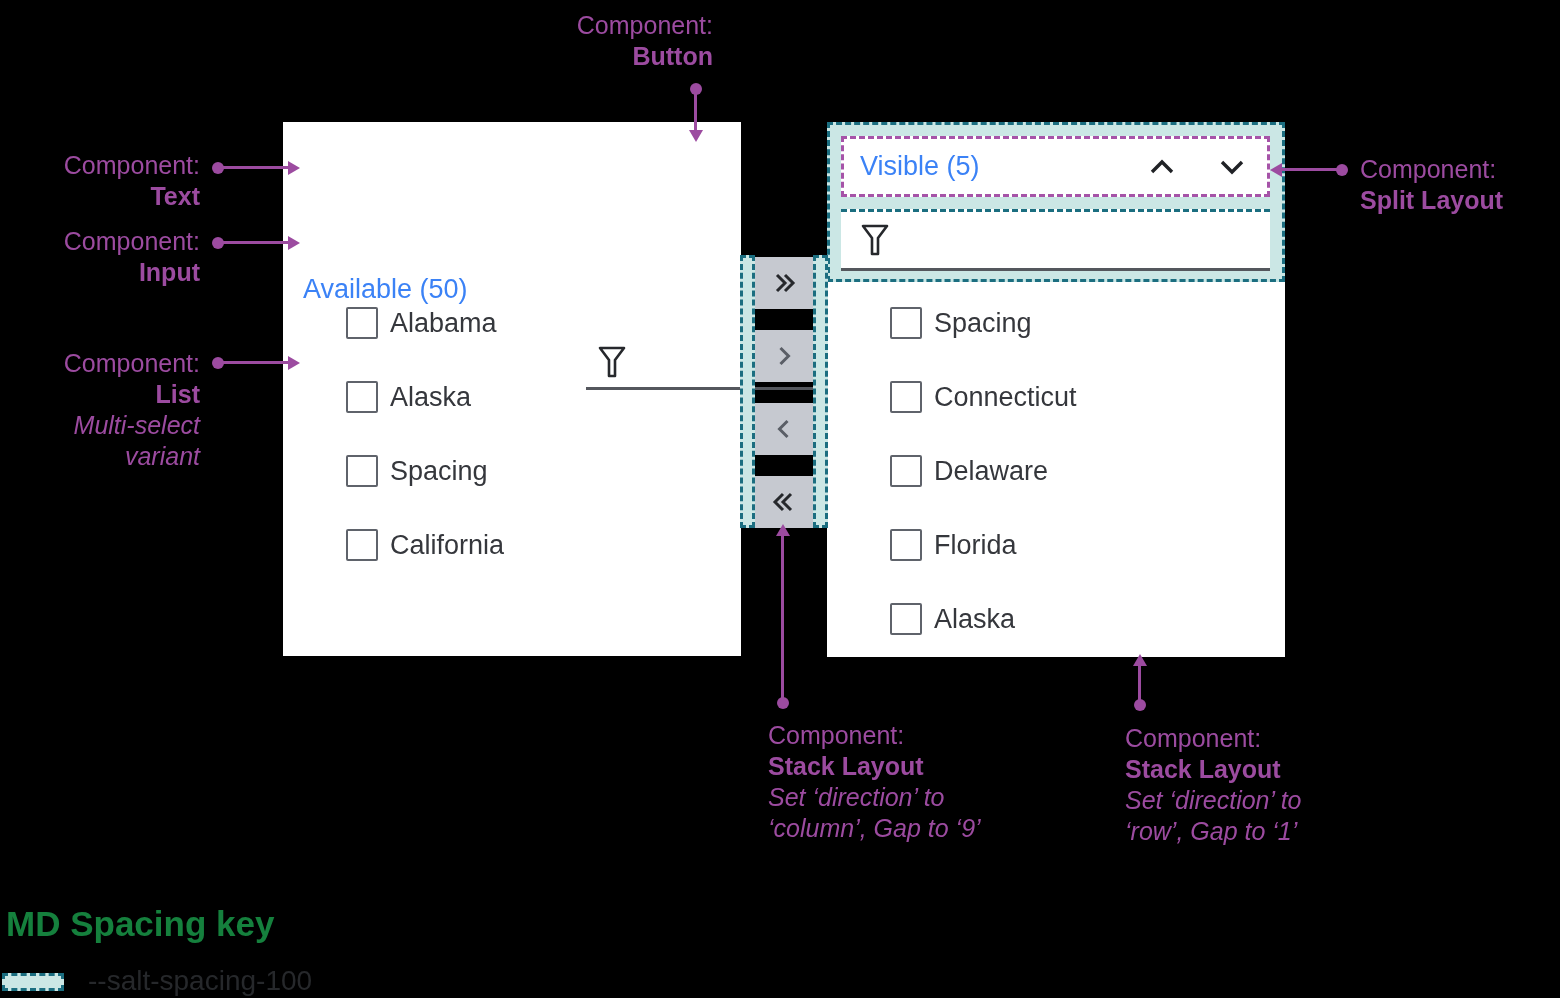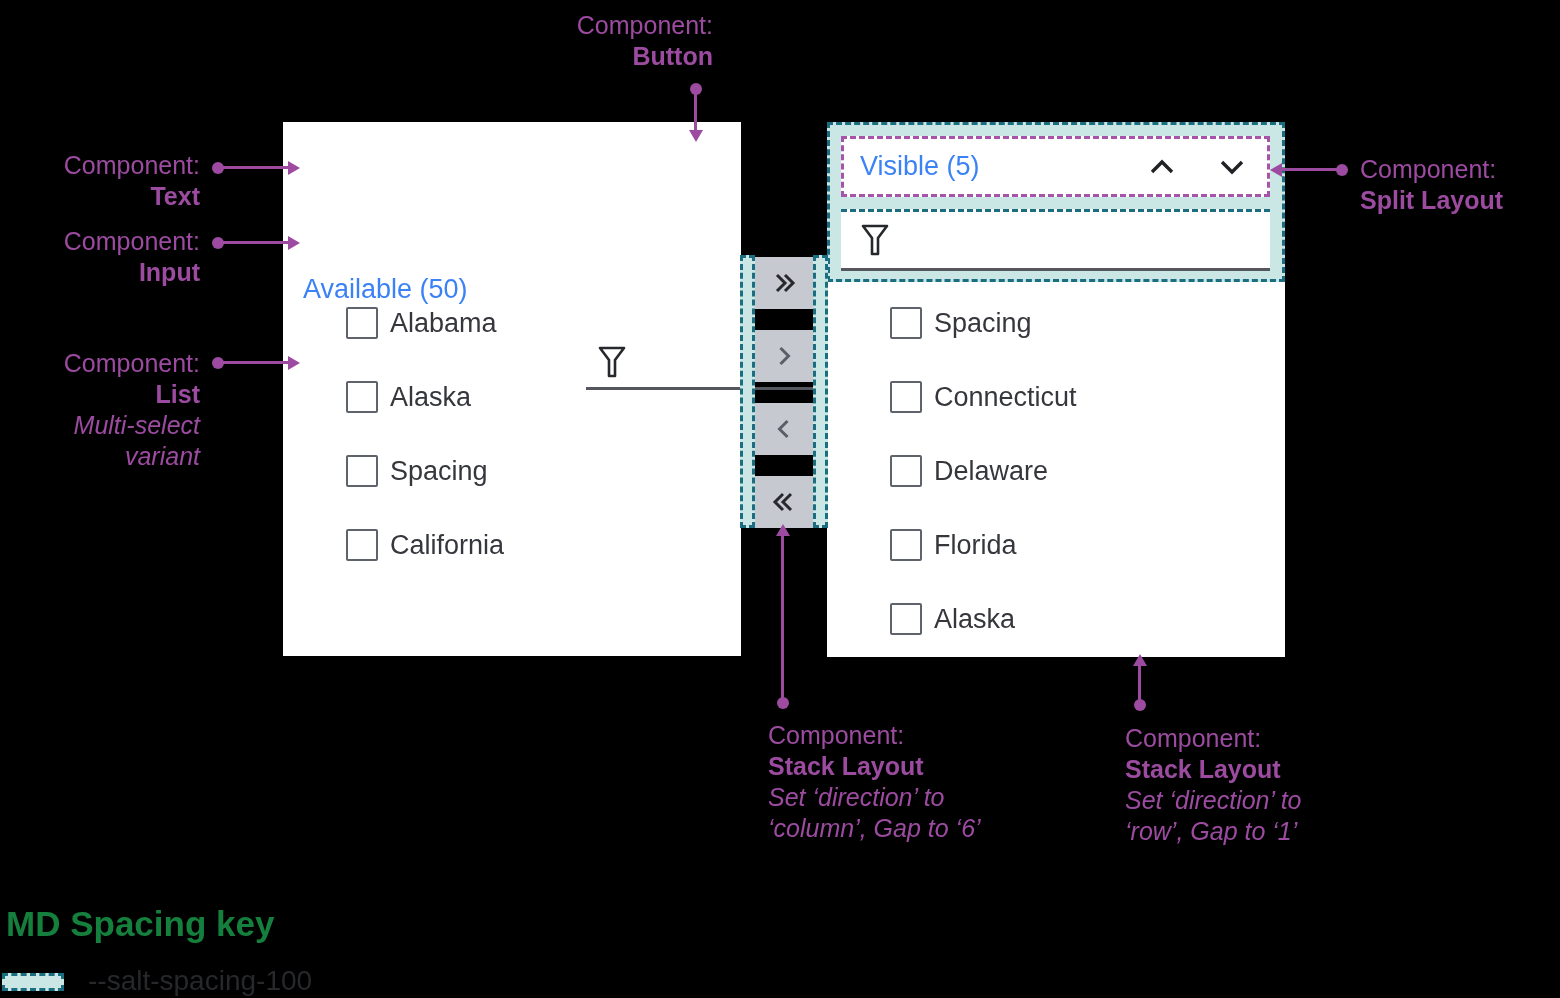--- a/index.html
+++ b/index.html
@@ -226,21 +226,21 @@
     <div class="b">Split Layout</div>
   </div>
   <div class="dot" style="left:1336px;top:164px;"></div>
   <div class="hline" style="left:1282px;top:168px;width:56px;"></div>
   <div class="ah ah-left" style="left:1270px;top:163px;"></div>
 
   <div class="ann" style="left:768px;top:720px;">
     <div>Component:</div>
     <div class="b">Stack Layout</div>
     <div class="i">Set ‘direction’ to</div>
-    <div class="i">‘column’, Gap to ‘6’</div>
+    <div class="i">‘column’, Gap to ‘9’</div>
   </div>
   <div class="dot" style="left:777px;top:697px;"></div>
   <div class="vline" style="left:781px;top:536px;height:163px;"></div>
   <div class="ah ah-up" style="left:776px;top:524px;"></div>
 
   <div class="ann" style="left:1125px;top:723px;">
     <div>Component:</div>
     <div class="b">Stack Layout</div>
     <div class="i">Set ‘direction’ to</div>
     <div class="i">‘row’, Gap to ‘1’</div>

